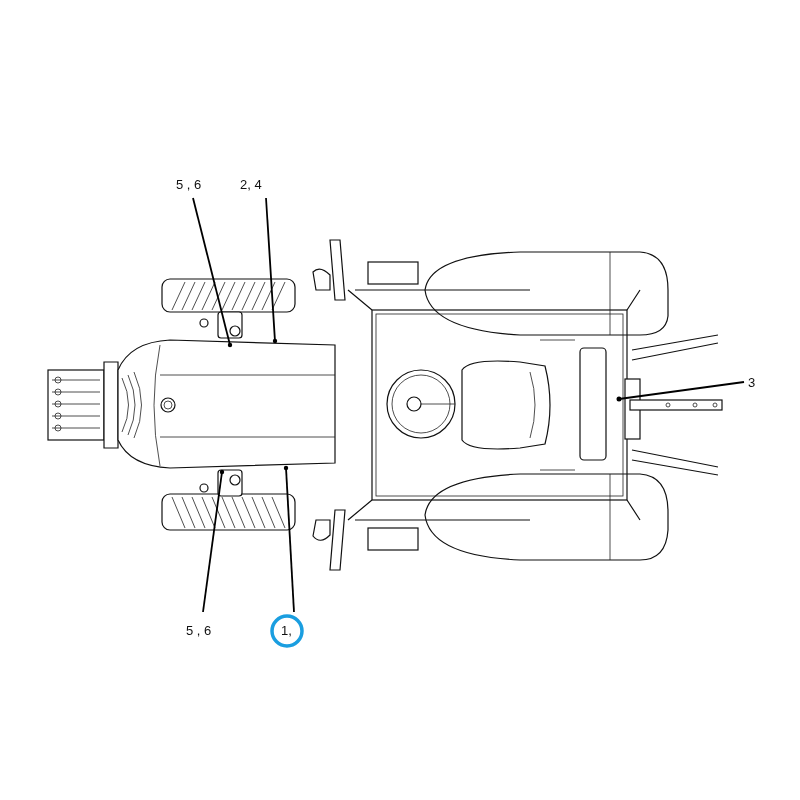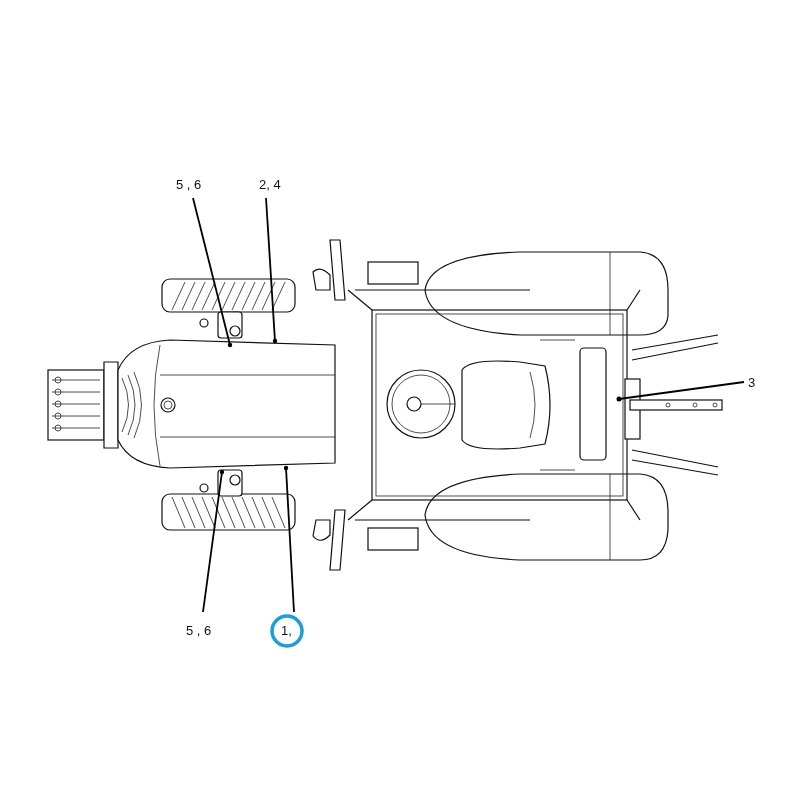--- a/index.html
+++ b/index.html
@@ -110,16 +110,16 @@
   <circle cx="619" cy="399" r="2.5" fill="#000"></circle>
   <line class="leader" x1="203" y1="612" x2="222" y2="472"></line>
   <circle cx="222" cy="472" r="2.2" fill="#000"></circle>
   <line class="leader" x1="294" y1="612" x2="286" y2="468"></line>
   <circle cx="286" cy="468" r="2.2" fill="#000"></circle>
 
   <circle cx="287" cy="631" r="15" fill="none" stroke="#1a9ee0" stroke-width="3.5"></circle>
 </svg>
 
 <div class="lbl" style="left:176px;top:177px;">5 , 6</div>
-<div class="lbl" style="left:259px;top:177px;">2, 4</div>
+<div class="lbl" style="left:240px;top:177px;">2, 4</div>
 <div class="lbl" style="left:748px;top:375px;">3</div>
 <div class="lbl" style="left:186px;top:623px;">5 , 6</div>
 <div class="lbl" style="left:281px;top:623px;">1,</div>
 
 </body></html>

